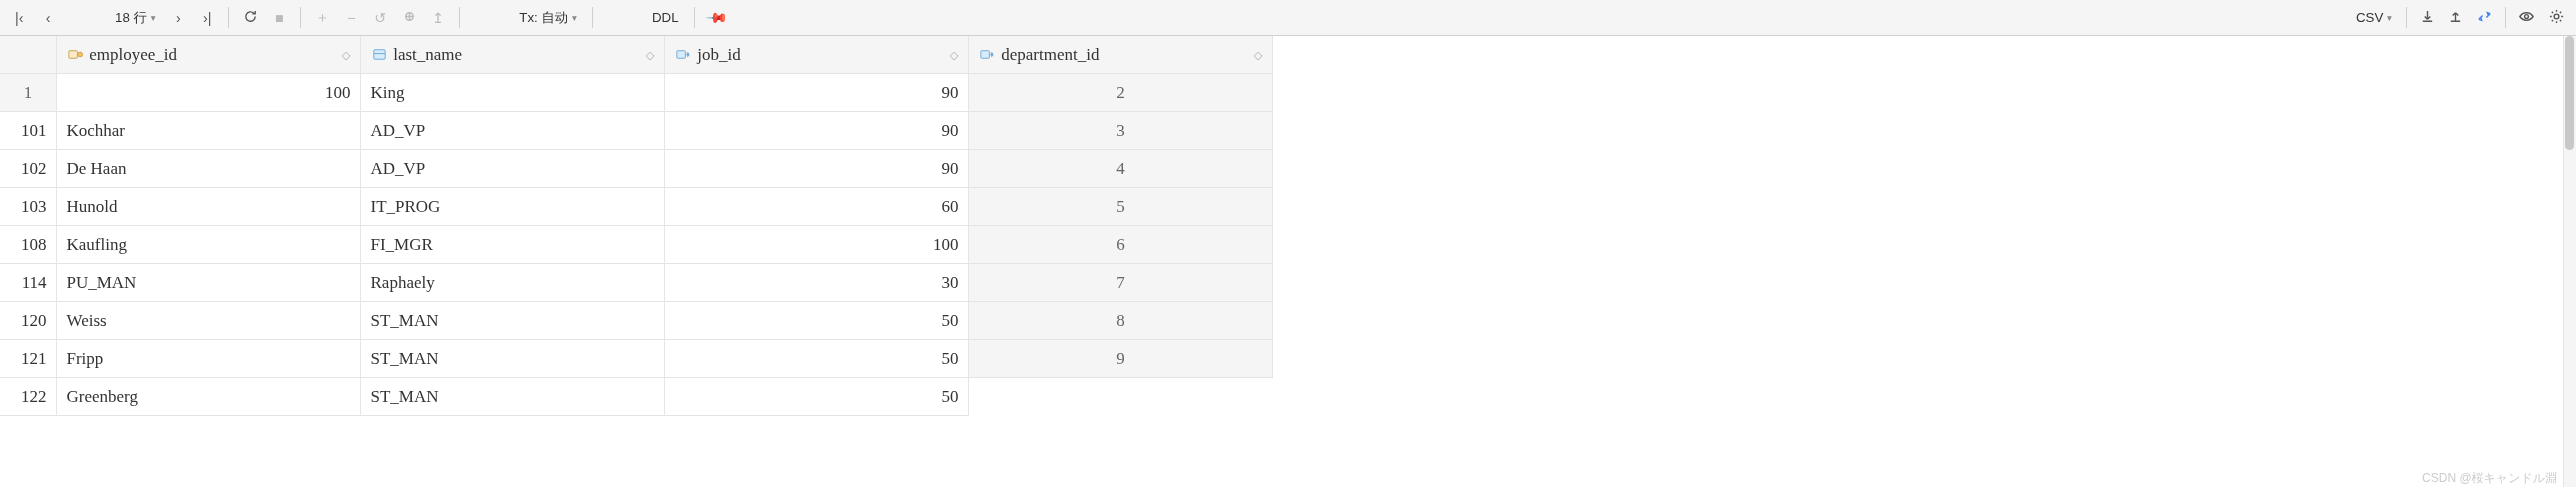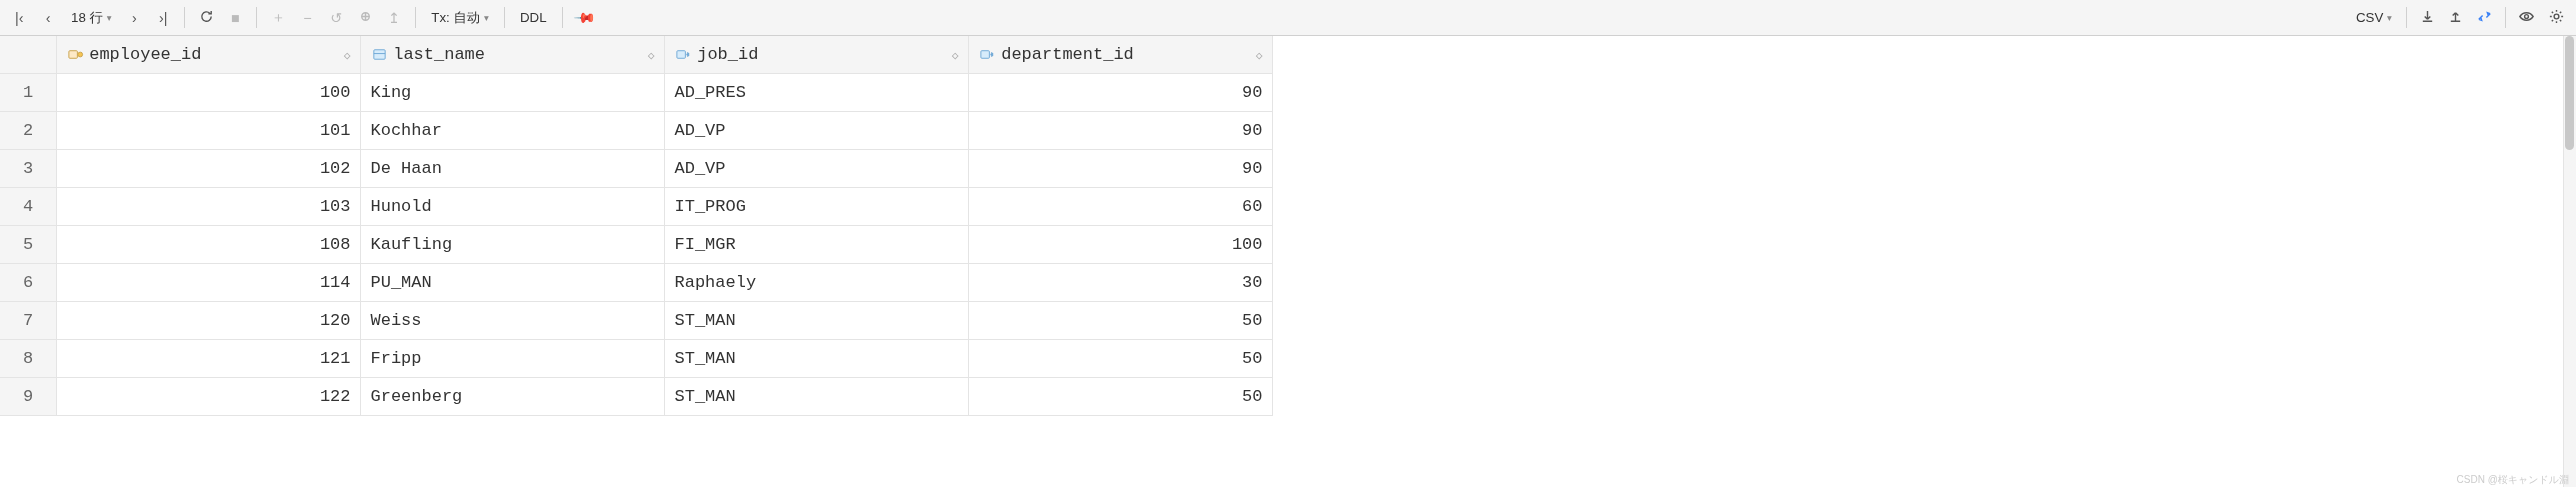--- a/index.html
+++ b/index.html
@@ -47,34 +47,35 @@
     height: 27px;
     padding: 0 7.6px;
     display: inline-flex;
     align-items: center;
     gap: 3.8px;
     border: none;
     background: transparent;
     cursor: pointer;
     color: #333;
     font-size: 13.3px;
+    margin-left: 44px;
   }
   .tb-right { margin-left: auto; display: flex; align-items: center; gap: 1px; }
   .chev { font-size: 9.5px; color: #888; }
   .pin { transform: rotate(45deg); display:inline-block; }
   
   .grid-wrap {
     position: relative;
     height: calc(100% - 36px);
     overflow: hidden;
   }
   .grid {
     display: grid;
     grid-template-columns: 57px 304px 304px 304px 304px;
-    font-family: Liberation Mono, monospace;
+    font-family: Liberation Serif, serif;
     font-size: 17px;
     width: max-content;
   }
   .hcell, .rcell, .rownum {
     border-right: 1px solid #e4e4e4;
     border-bottom: 1px solid #e4e4e4;
     height: 38px;
     display: flex;
     align-items: center;
     padding: 0 9.5px;
@@ -112,23 +113,23 @@
     position: absolute;
     right: 1.9px;
     width: 9.5px;
     top: 0;
     height: 114px;
     background: #c8c8c8;
     border-radius: 4.8px;
   }
   .watermark {
     position: absolute;
-    right: 7px;
+    right: 19px;
     bottom: 0;
-    font-size: 10px;
+    font-size: 12px;
     color: #ccc;
     font-family: Arial, sans-serif;
   }
 </style>
 </head>
 <body>
 
 <div class="toolbar">
   <button class="tb-btn">
     <span>|‹</span>
@@ -280,21 +281,20 @@
             <rect x="2" y="5" width="9" height="8" rx="1" fill="#d7ecfb" stroke="#6fa8d6"></rect>
             <path d="M12 9h3m0 0l-2-2m2 2l-2 2" stroke="#6fa8d6" stroke-width="1.5" fill="none"></path>
           </svg>
         </span>
         <span>department_id</span>
         <span class="sort">◇</span>
       </div>
       <div class="rownum">1</div>
       <div class="rcell num">100</div>
       <div class="rcell txt">King</div>
-      <div class="rcell txt">AD_PRES</div>
       <div class="rcell num">90</div>
       <div class="rownum">2</div>
       <div class="rcell num">101</div>
       <div class="rcell txt">Kochhar</div>
       <div class="rcell txt">AD_VP</div>
       <div class="rcell num">90</div>
       <div class="rownum">3</div>
       <div class="rcell num">102</div>
       <div class="rcell txt">De Haan</div>
       <div class="rcell txt">AD_VP</div>

